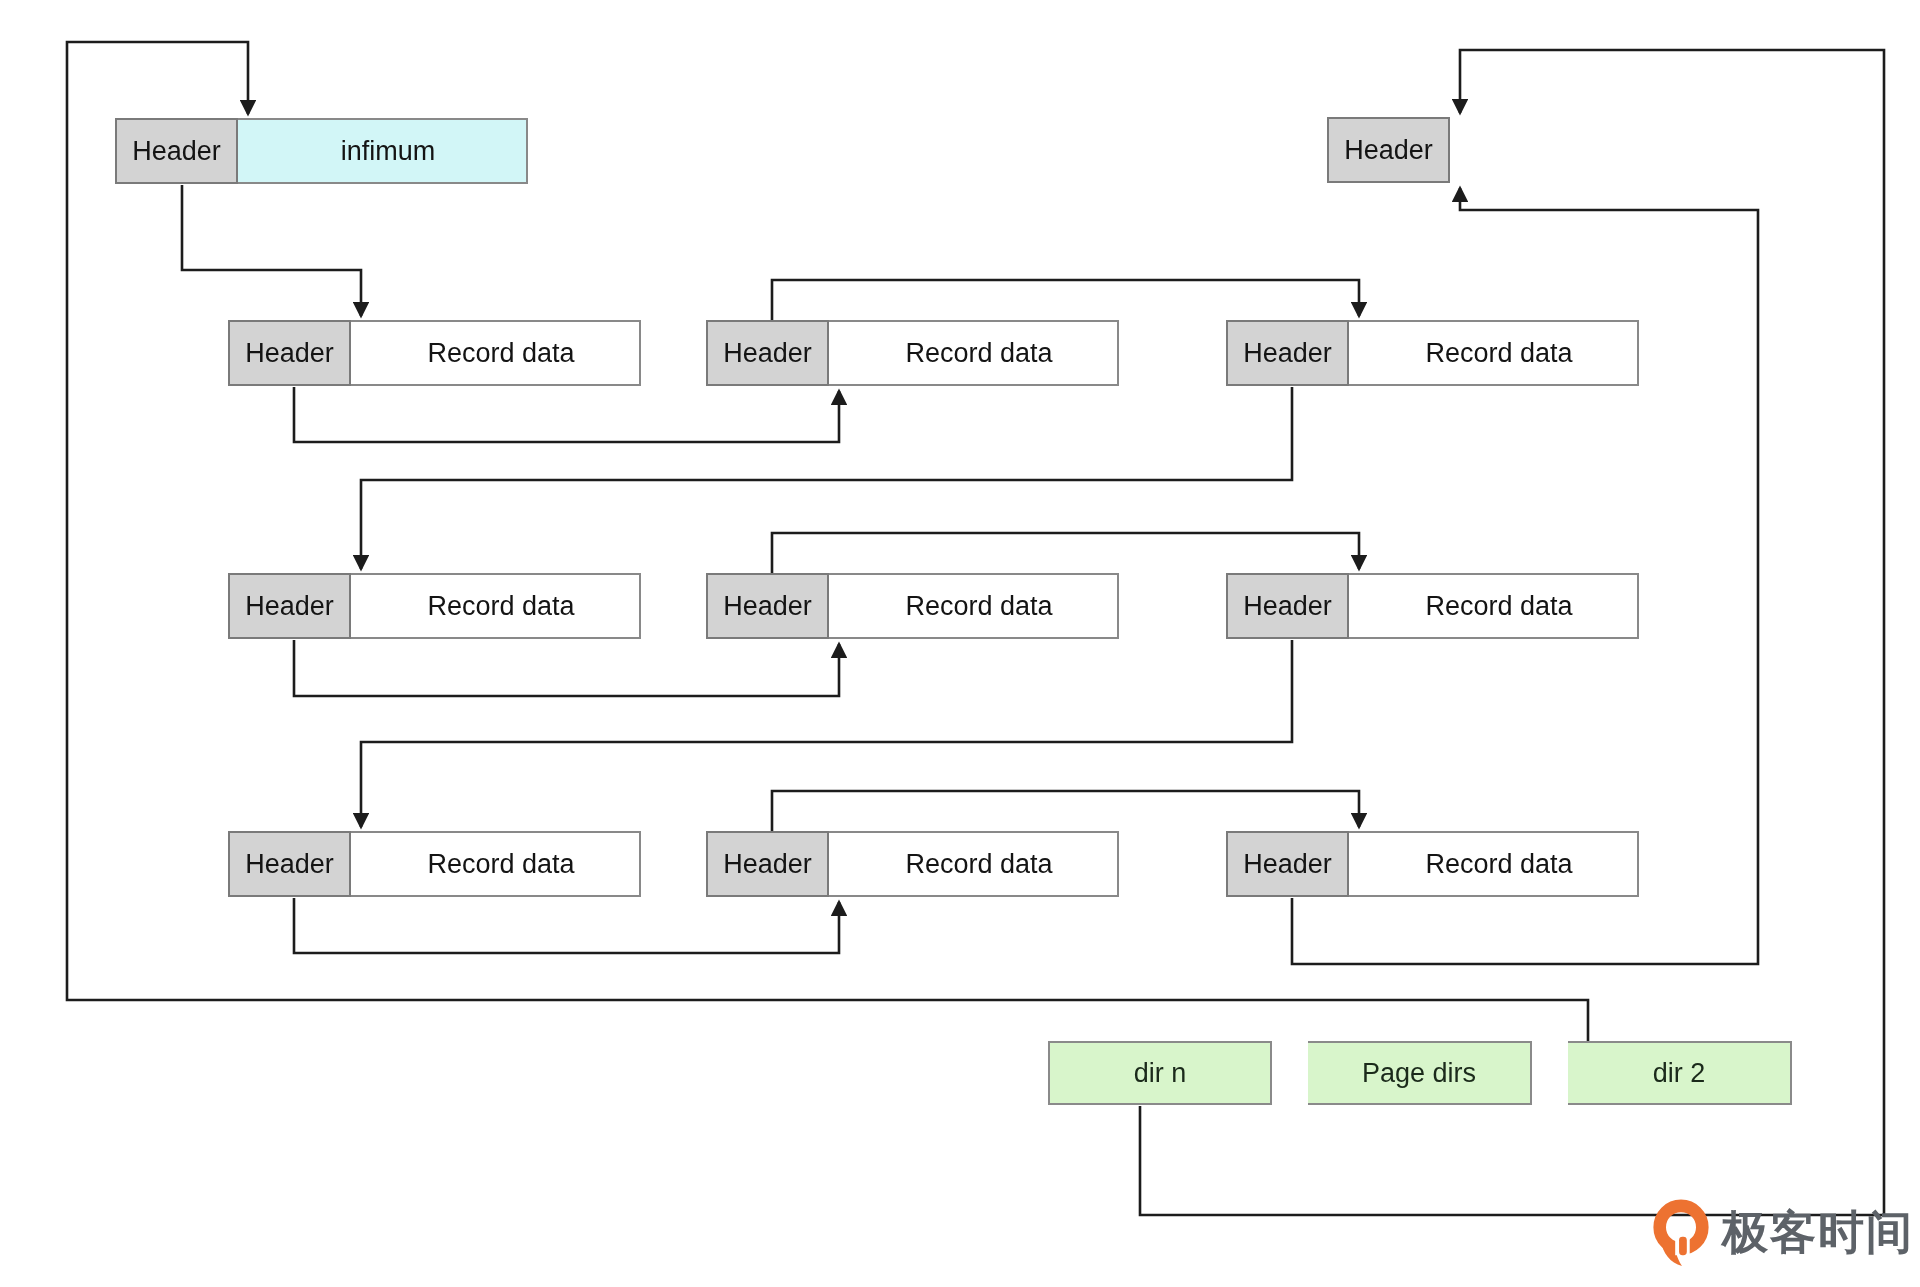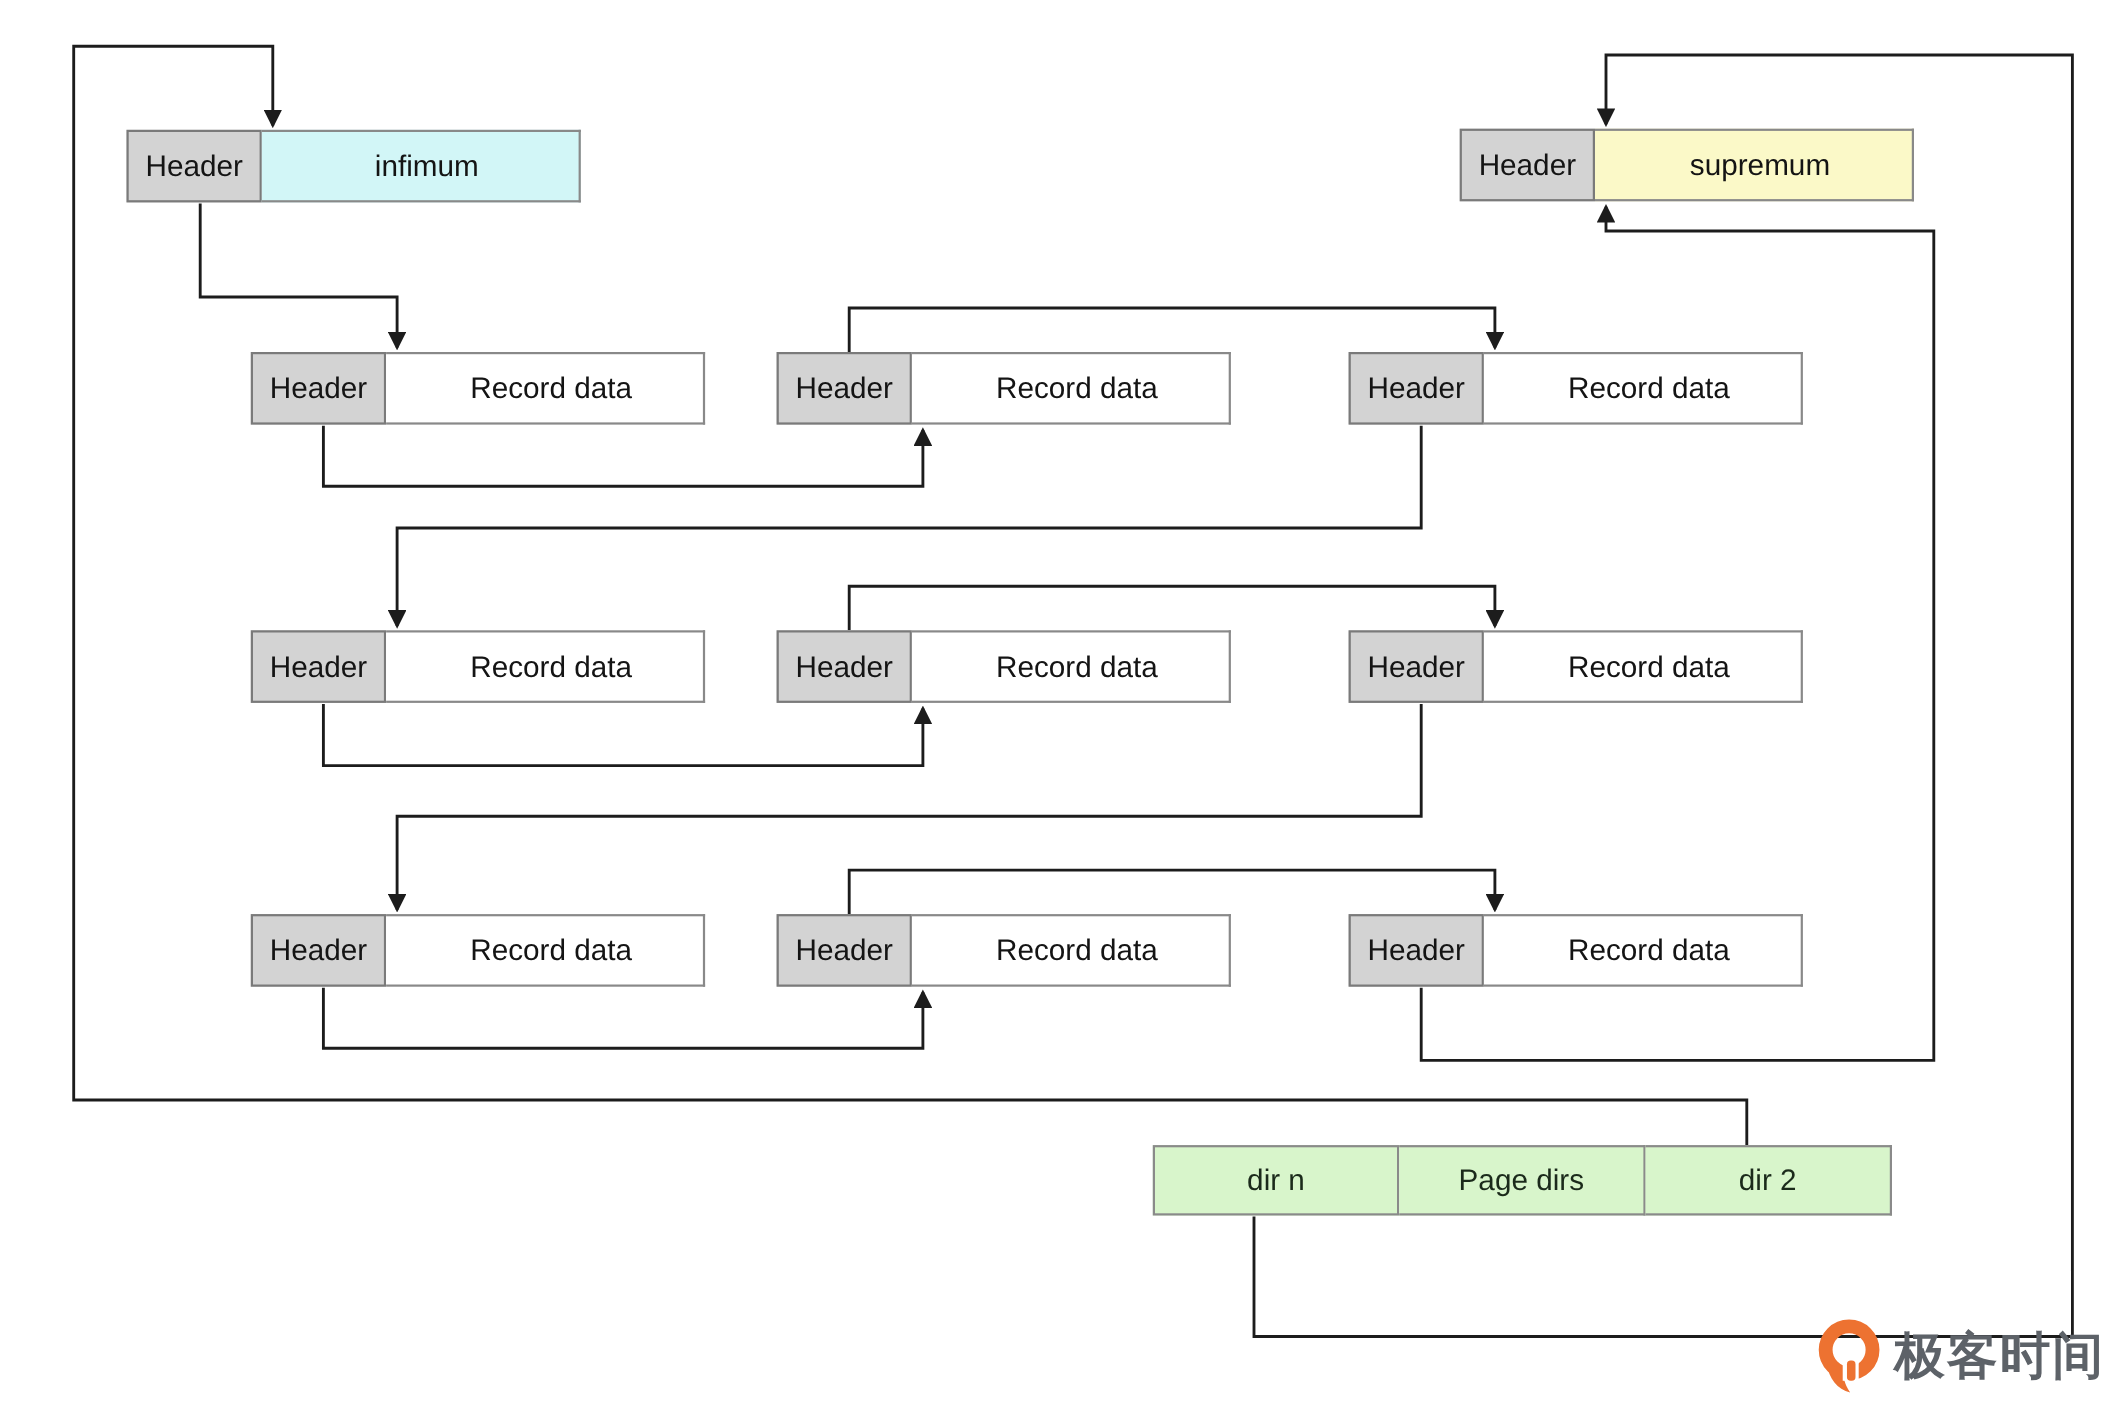--- a/index.html
+++ b/index.html
@@ -26,21 +26,21 @@
   }
   .cell.hdr{width:123px;background:var(--header-fill);border-color:#7a7a7a;}
   .cell.rest{flex:1;border-left:none;padding-left:12px;}
   .cell.infimum{background:var(--infimum-fill);}
   .cell.supremum{background:var(--supremum-fill);}
   .dirbox{position:absolute;display:flex;height:64px;padding-left:20px;}
   .dircell{
     box-sizing:border-box;width:224px;display:flex;align-items:center;justify-content:center;
     font-size:27px;color:#1b2a1b;background:var(--dir-fill);border:2px solid #8a8a8a;
   }
-  .dircell + .dircell{border-left:none;}
+  .dircell + .dircell{border-left:none;margin-left:36px;}
   .logo{position:absolute;left:1650px;top:1196px;display:flex;align-items:center;gap:10px;}
   .logo-text{
     font-size:46px;font-weight:bold;color:var(--logo-text-color);
     letter-spacing:2px;font-family:"DejaVu Sans",sans-serif;line-height:1;
   }
 </style>
 </head>
 <body>
 
 <div id="stage">
@@ -67,21 +67,20 @@
     </g>
   </svg>
 
   <div class="box" style="left:115px;top:118px;width:413px;">
     <div class="cell hdr">Header</div>
     <div class="cell rest infimum">infimum</div>
   </div>
 
   <div class="box" style="left:1327px;top:117px;width:413px;">
     <div class="cell hdr">Header</div>
-    <div class="cell rest supremum">supremum</div>
   </div>
 
   <div class="box" style="left:228px;top:320px;width:413px;">
     <div class="cell hdr">Header</div>
     <div class="cell rest">Record data</div>
   </div>
   <div class="box" style="left:706px;top:320px;width:413px;">
     <div class="cell hdr">Header</div>
     <div class="cell rest">Record data</div>
   </div>

